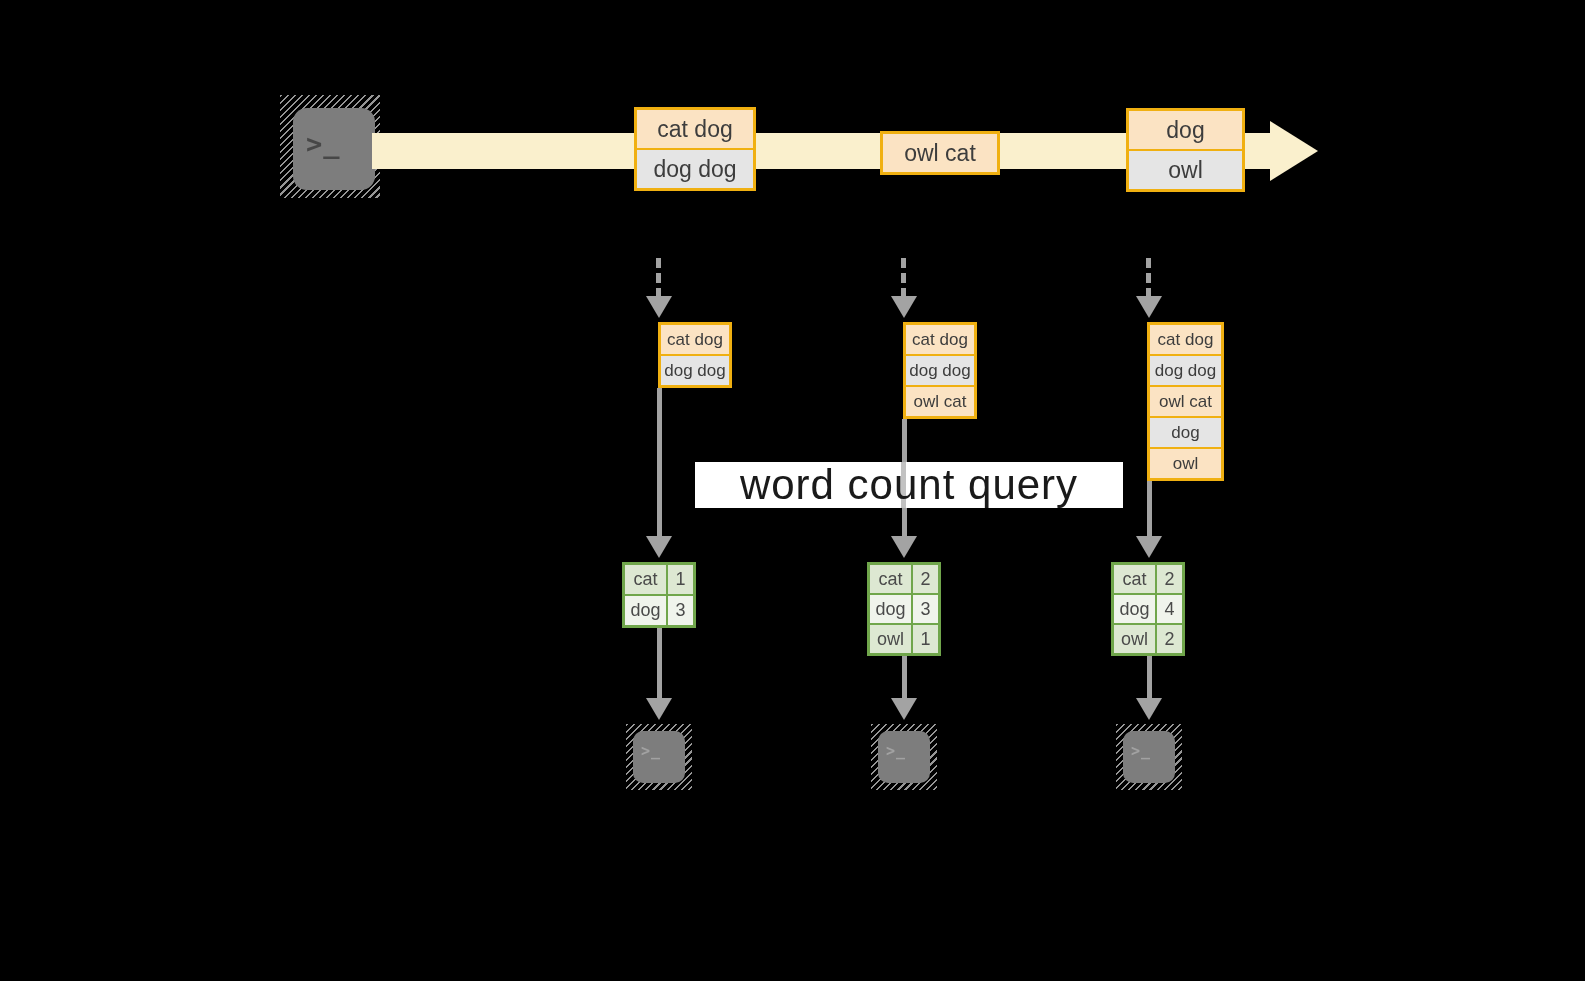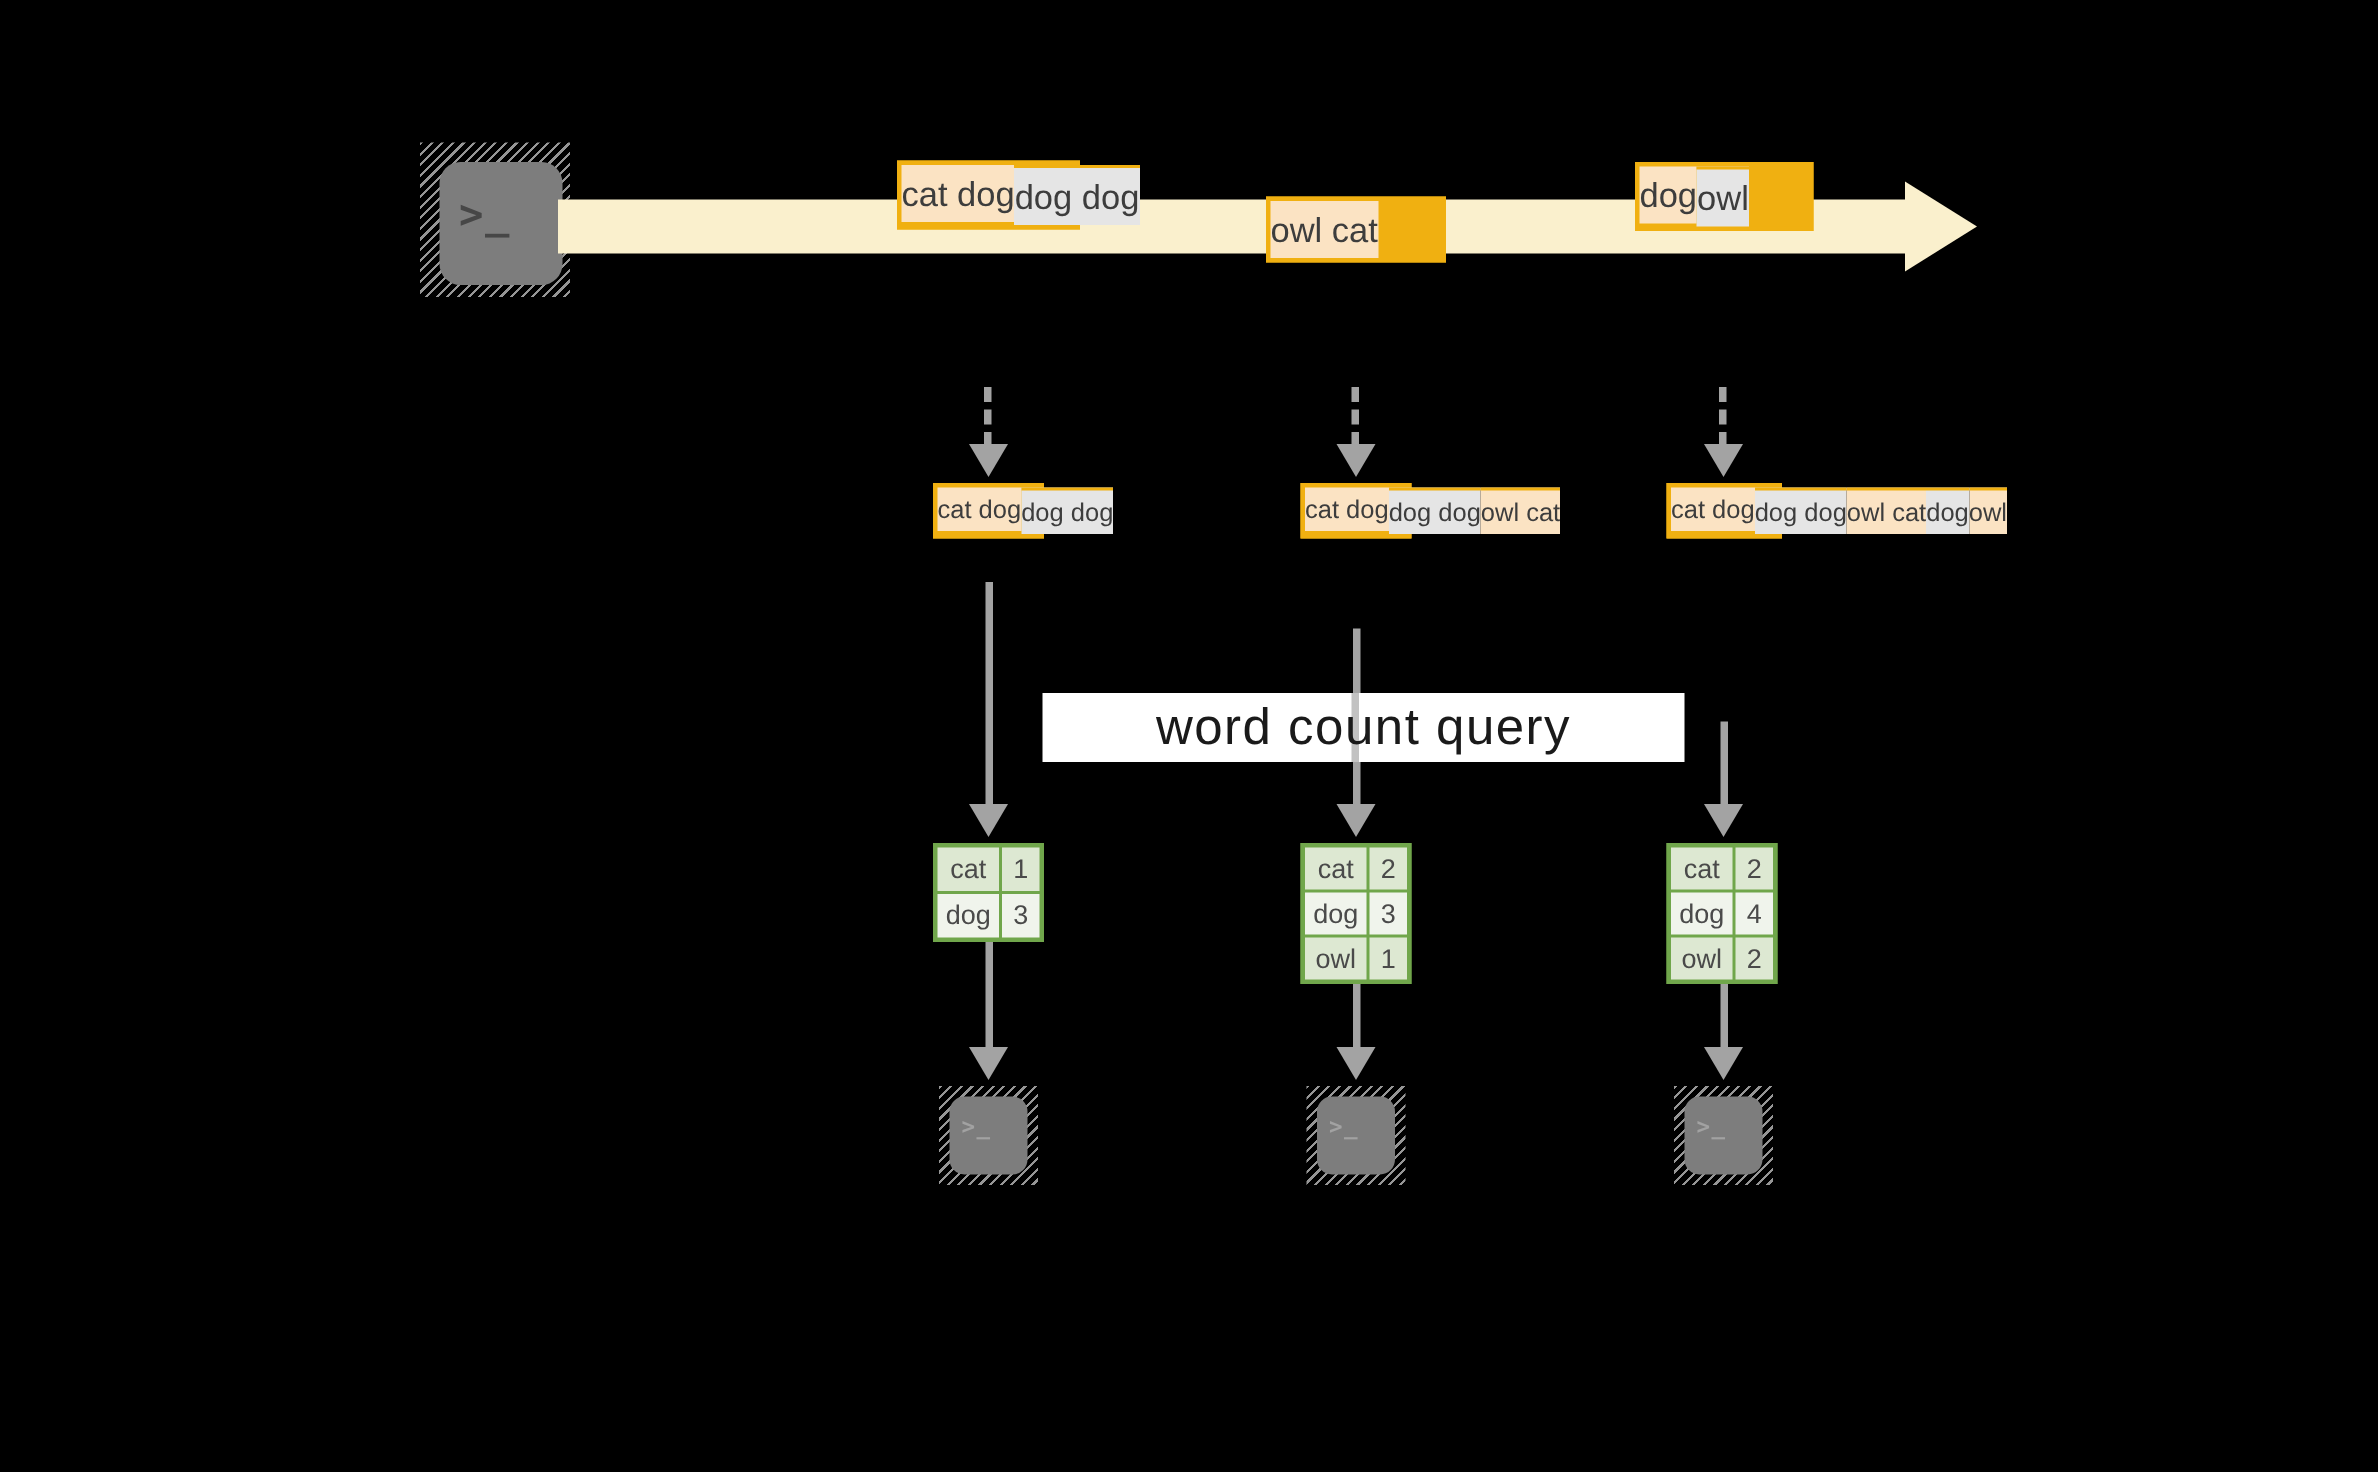--- a/index.html
+++ b/index.html
@@ -20,21 +20,21 @@
   
   .band { position:absolute; background:#faf0cd; z-index:1; }
   .band-head {
     position:absolute; width:0; height:0; z-index:1;
     border-top:30px solid transparent; border-bottom:30px solid transparent;
     border-left:48px solid #faf0cd;
   }
   
   .obox {
     position:absolute; border:3px solid #f0b011; box-sizing:border-box;
-    display:flex; flex-direction:row; z-index:3; background:#f0b011;
+    display:flex; flex-direction:column; z-index:3; background:#f0b011;margin-left:36px;
   }
   .ocell {
     display:flex; align-items:center; justify-content:center;
     color:#3d3d3d; border-top:2px solid #f0b011; white-space:nowrap;
   }
   .ocell:first-child { border-top:none; }
   .o-dark  { background:#fbe3c3; }
   .o-light { background:#e5e5e5; }
   .tl-cell  { height:38px; font-size:23px; }
   .buf-cell { height:29px; font-size:17px; }
@@ -43,21 +43,21 @@
   .solidline { position:absolute; width:5px; background:#a3a3a3; z-index:1; }
   .ahead {
     position:absolute; width:0; height:0; z-index:1;
     border-left:13px solid transparent; border-right:13px solid transparent;
     border-top:22px solid #a3a3a3;
   }
   
   .qband {
     position:absolute; background:#ffffff; z-index:2;
     display:flex; align-items:center; justify-content:center;
-    font-size:34px; font-weight:300; color:#1a1a1a; letter-spacing:1px;
+    font-size:42px; font-weight:300; color:#1a1a1a; letter-spacing:1px;
   }
   .qline { position:absolute; top:0; bottom:0; width:5px; background:#c2c2c2; }
   .qtext { position:relative; z-index:1; }
   
   .gtable {
     position:absolute; border:3px solid #70a64b; background:#70a64b;
     box-sizing:border-box; display:grid; grid-template-columns:1fr 25px; gap:2px; z-index:2;
   }
   .gcell {
     display:flex; align-items:center; justify-content:center;

